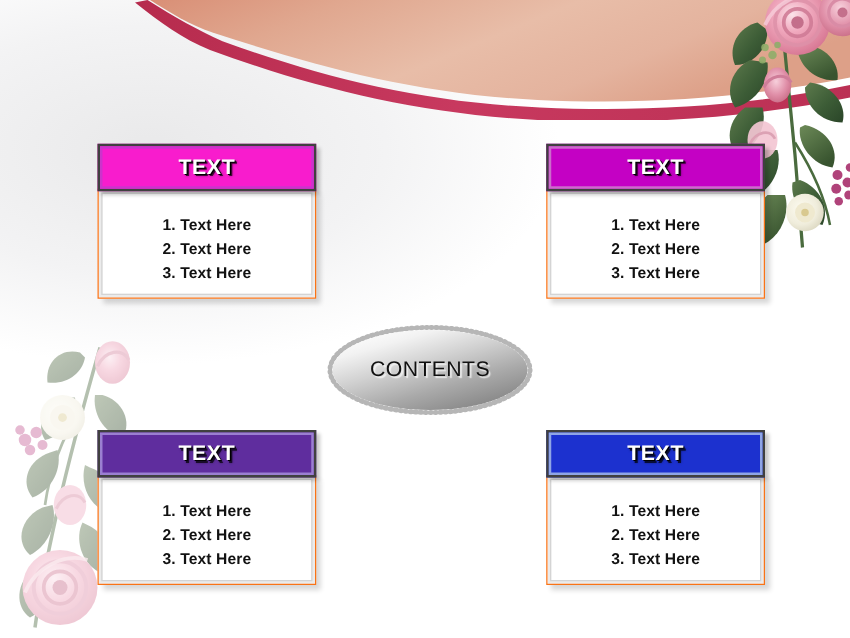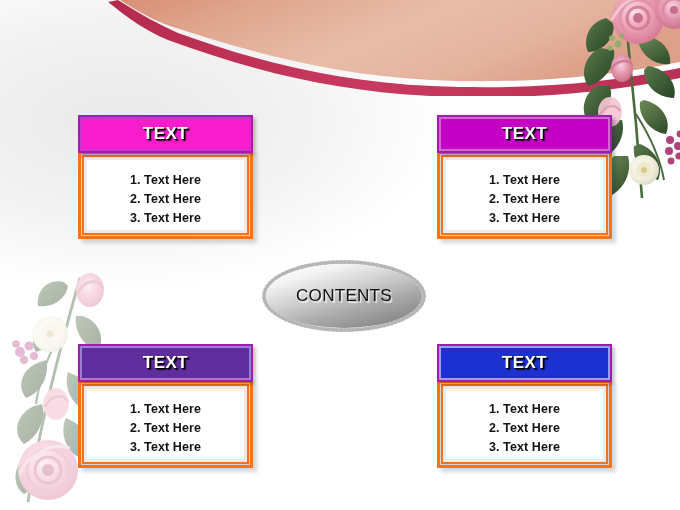--- a/index.html
+++ b/index.html
@@ -55,21 +55,21 @@
   
   .panel {
     position: absolute;
     width: 175px;
   }
 
   .panel-header {
     position: relative;
     height: 38px;
     box-sizing: border-box;
-    border: 2px solid #a21caf;
+    border: 2px solid #404040;
     outline: 2px solid var(--frame, #cc33cc);
     outline-offset: -4px;
     display: flex;
     align-items: center;
     justify-content: center;
     background: var(--bar, #f81ccd);
     box-shadow: 3px 3px 3px rgba(0,0,0,0.22);
     z-index: 3;
   }
   .panel-header .hdr-text {
@@ -82,21 +82,21 @@
       2px 2px 0 rgba(0,0,0,0.65),
       2px 2px 2px rgba(0,0,0,0.4);
   }
 
   .panel-body {
     position: relative;
     margin-top: -2px;
     height: 88px;
     box-sizing: border-box;
     background: #ffffff;
-    border: 6px solid #f97316;
+    border: 1px solid #f97316;
     outline: 1px solid #d4d4d4;
     outline-offset: -4px;
     box-shadow:
       0 0 0 3px #ebebeb inset,
       4px 4px 4px rgba(0,0,0,0.16);
     display: flex;
     flex-direction: column;
     align-items: center;
     justify-content: center;
     padding-top: 8px;

